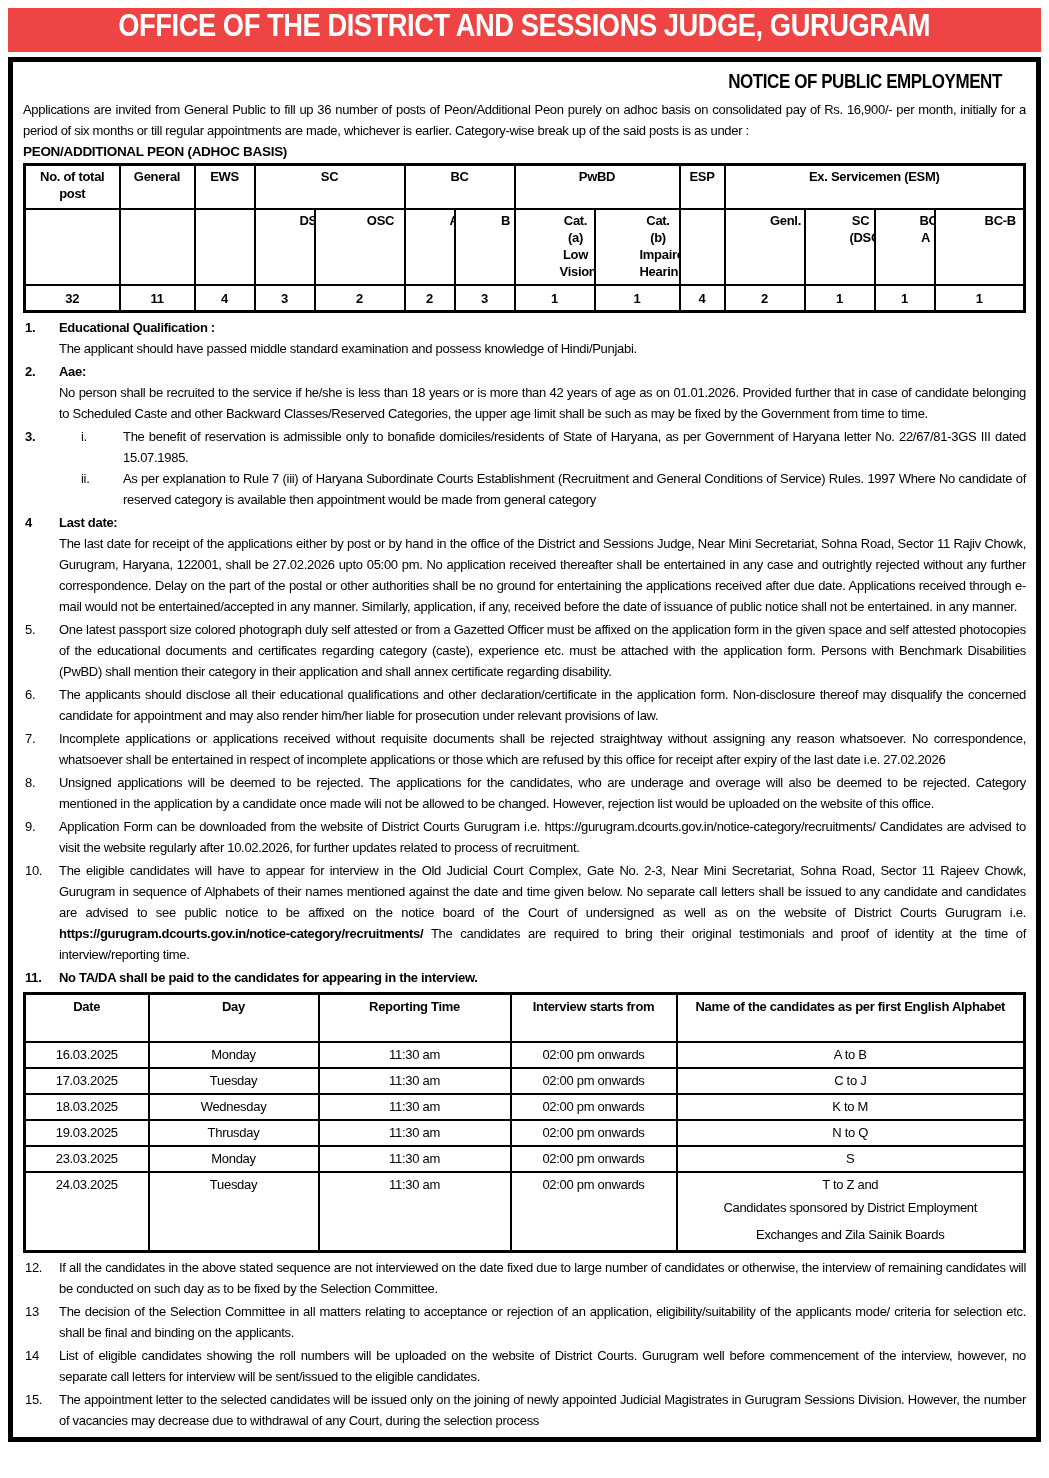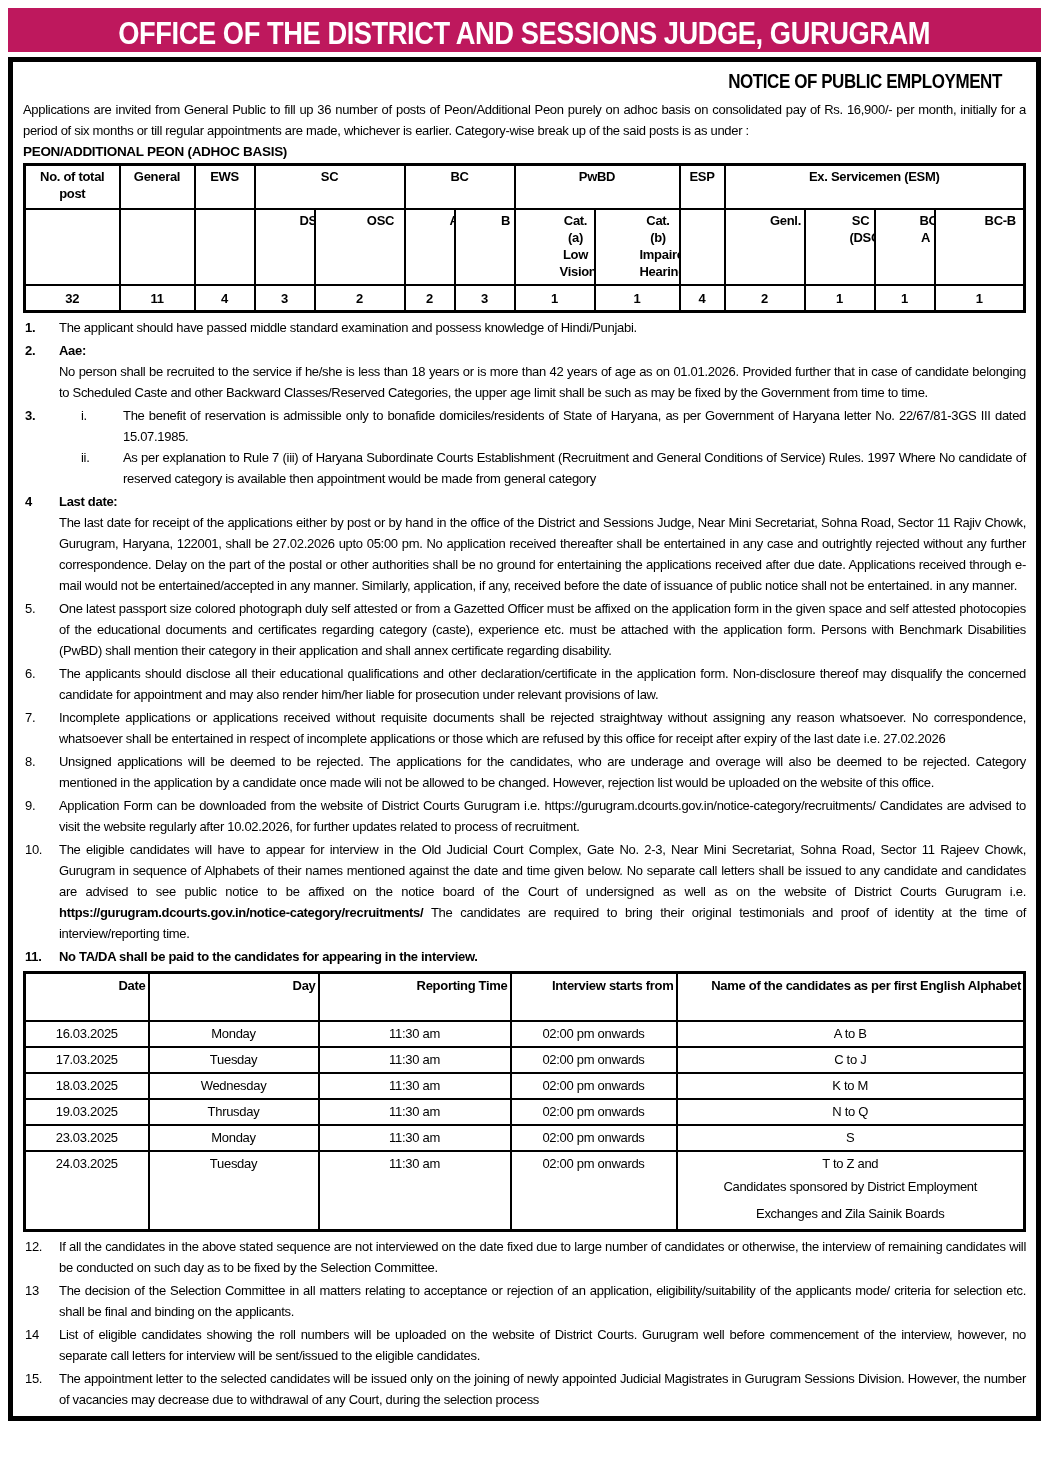--- a/index.html
+++ b/index.html
@@ -3,22 +3,22 @@
 <meta charset="utf-8">
 <style>
   html,body{margin:0;padding:0;background:#e8e8e8;}
   .page{
     width:1049px;min-height:1478px;margin:0 auto;background:#fff;
     box-sizing:border-box;padding:8px;
     font-family:"Liberation Sans","DejaVu Sans",sans-serif;
     color:#000;font-size:13px;letter-spacing:-0.3px;
   }
   .top-bar{
-    background:#be185d;color:#fff;height:44px;
-    display:flex;align-items:flex-end;justify-content:center;
+    background:#ef4444;color:#fff;height:44px;
+    display:flex;align-items:flex-start;justify-content:center;
     margin-bottom:5px;
   }
   .top-bar .t{
     font-weight:bold;font-size:31px;white-space:nowrap;
     transform:scaleX(0.88);letter-spacing:-0.5px;
   }
   .content{
     border:5px solid #000;
     padding:2px 10px 4px 10px;
   }
@@ -51,21 +51,21 @@
   .item-num.b{font-weight:bold;}
   .item-content{flex:1;min-width:0;}
   .item-heading{font-weight:bold;line-height:21px;}
   .item-body{text-align:justify;line-height:21px;}
   .item-body .bseg{font-weight:bold;}
   .bold-line{font-weight:bold;line-height:21px;}
   .sub{display:flex;}
   .sub-num{width:64px;flex-shrink:0;padding-left:22px;box-sizing:border-box;line-height:21px;}
   .sub-body{flex:1;min-width:0;text-align:justify;line-height:21px;}
   table.sched{margin:4px 0 4px 0;}
-  table.sched th{font-weight:bold;vertical-align:top;line-height:20px;height:42px;text-align:right;}
+  table.sched th{font-weight:bold;vertical-align:top;line-height:20px;height:42px;}
   table.sched td{height:20px;line-height:19px;vertical-align:top;margin-left:36px;}
   table.sched td .xtra{line-height:27px;}
 </style>
 </head>
 <body>
 
 <div class="page">
 
   <div class="top-bar">
     <div class="t">OFFICE OF THE DISTRICT AND SESSIONS JUDGE, GURUGRAM</div>
@@ -142,20 +142,21 @@
         <td class="val">1</td>
       </tr>
     </tbody>
       </table>
 
     <div class="items">
 
       <div class="item">
         <div class="item-num b">1.</div>
         <div class="item-content">
+          <div class="item-heading">Educational Qualification :</div>
           <div class="item-body">The applicant should have passed middle standard examination and possess knowledge of Hindi/Punjabi.</div>
         </div>
       </div>
 
       <div class="item">
         <div class="item-num b">2.</div>
         <div class="item-content">
           <div class="item-heading">Aae:</div>
           <div class="item-body">No person shall be recruited to the service if he/she is less than 18 years or is more than 42 years of age as on 01.01.2026. Provided further that in case of candidate belonging to Scheduled Caste and other Backward Classes/Reserved Categories, the upper age limit shall be such as may be fixed by the Government from time to time.</div>
         </div>

